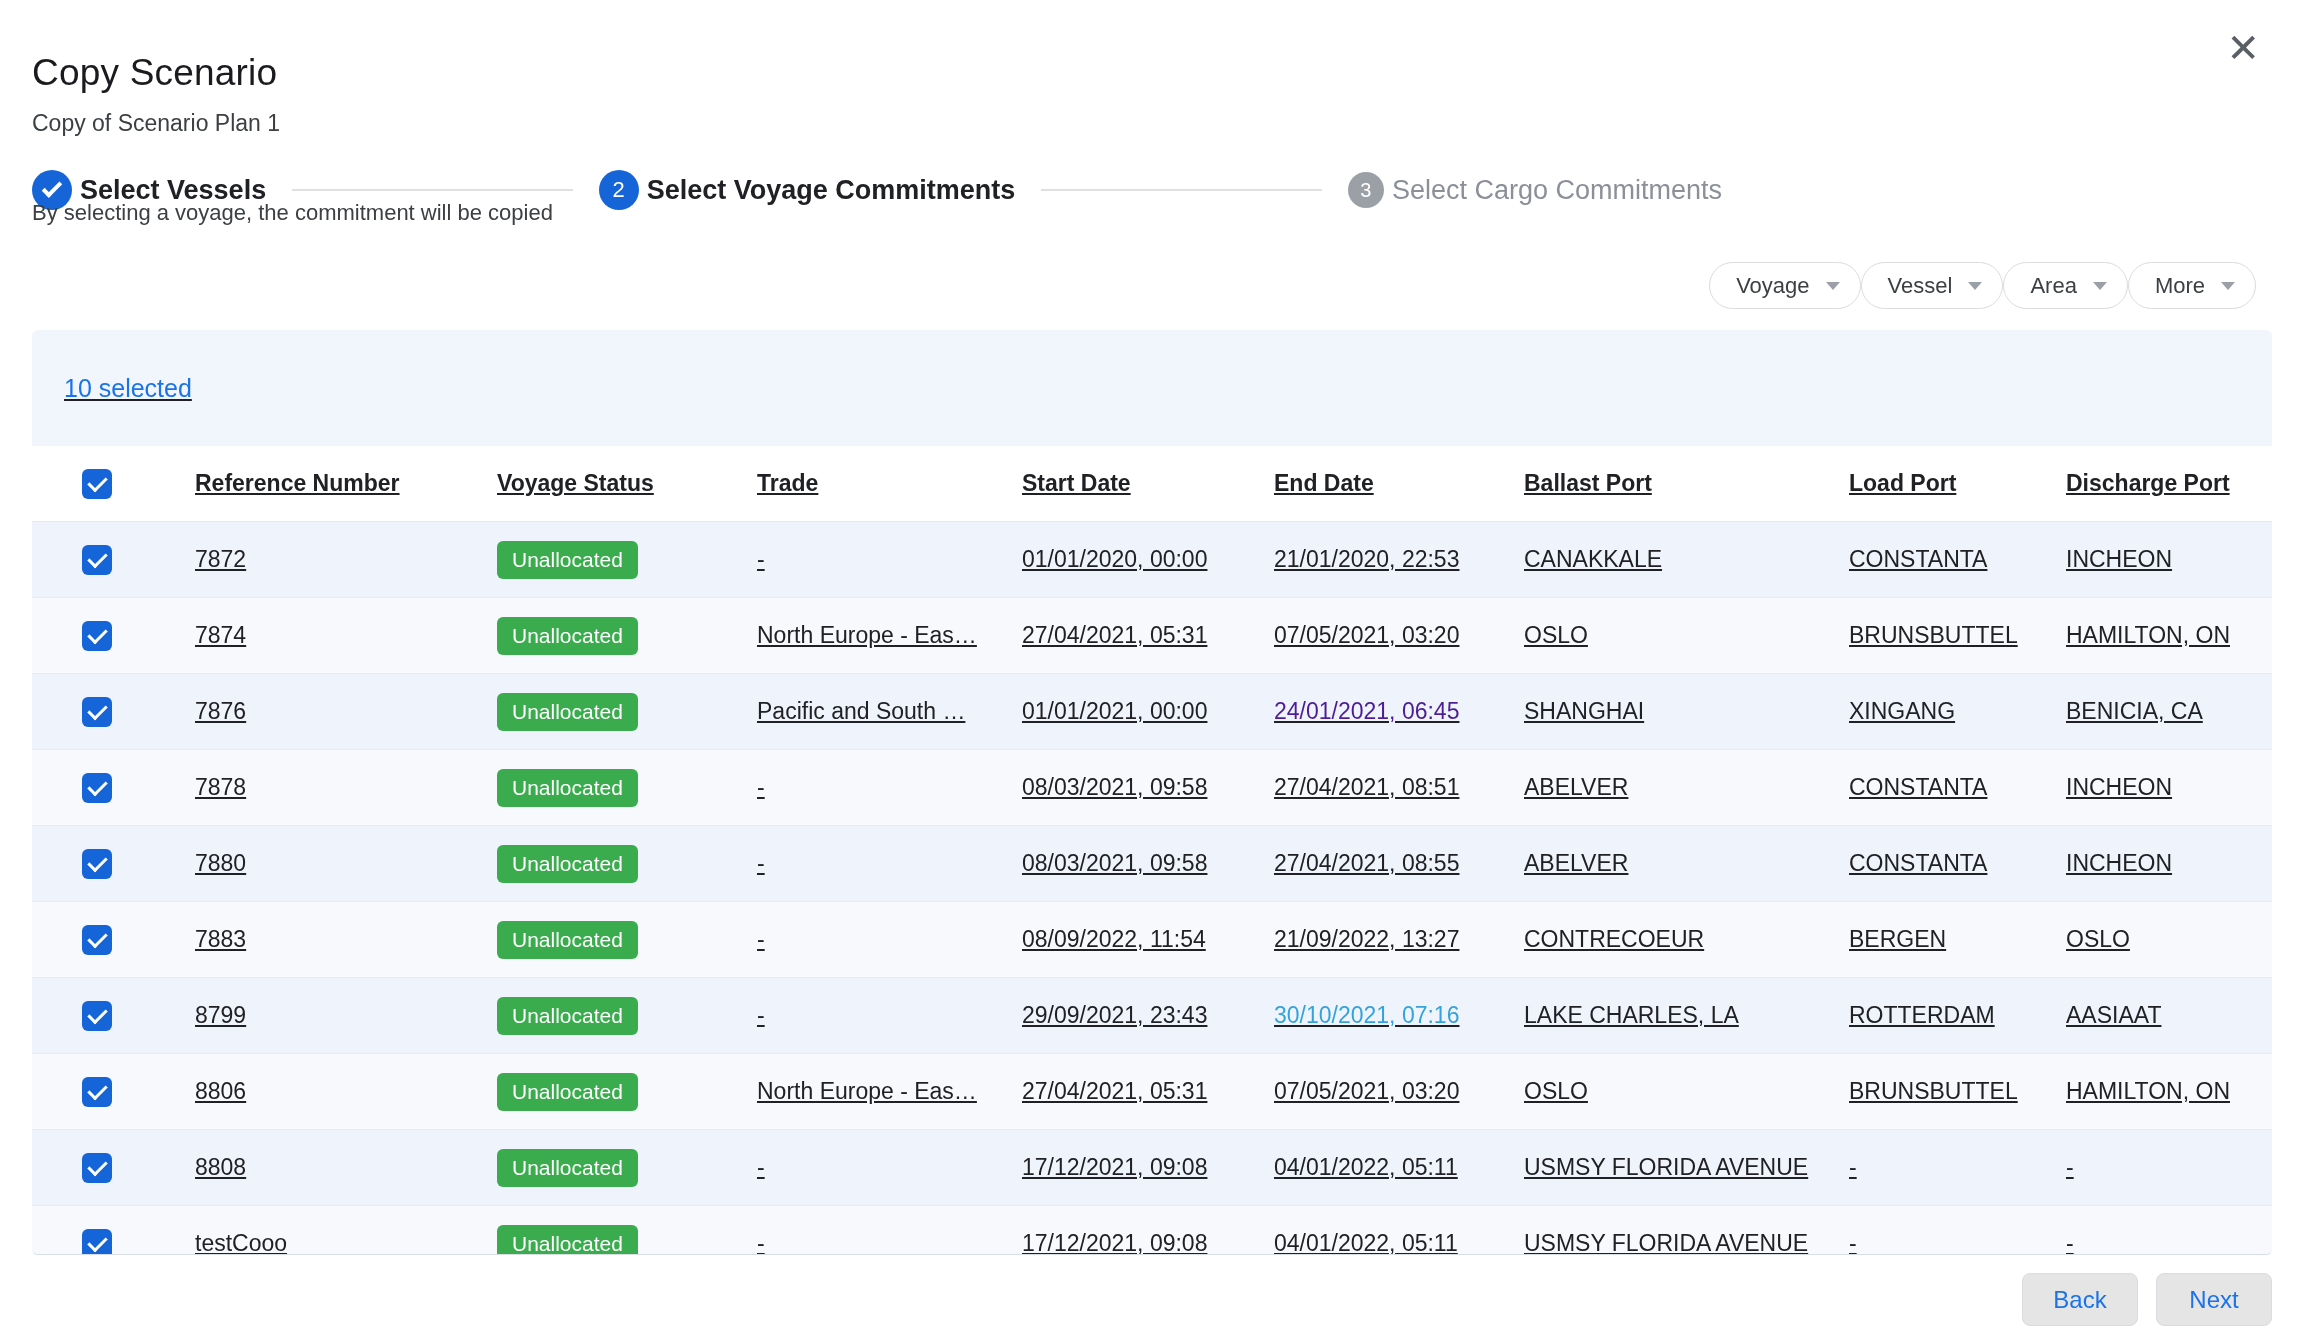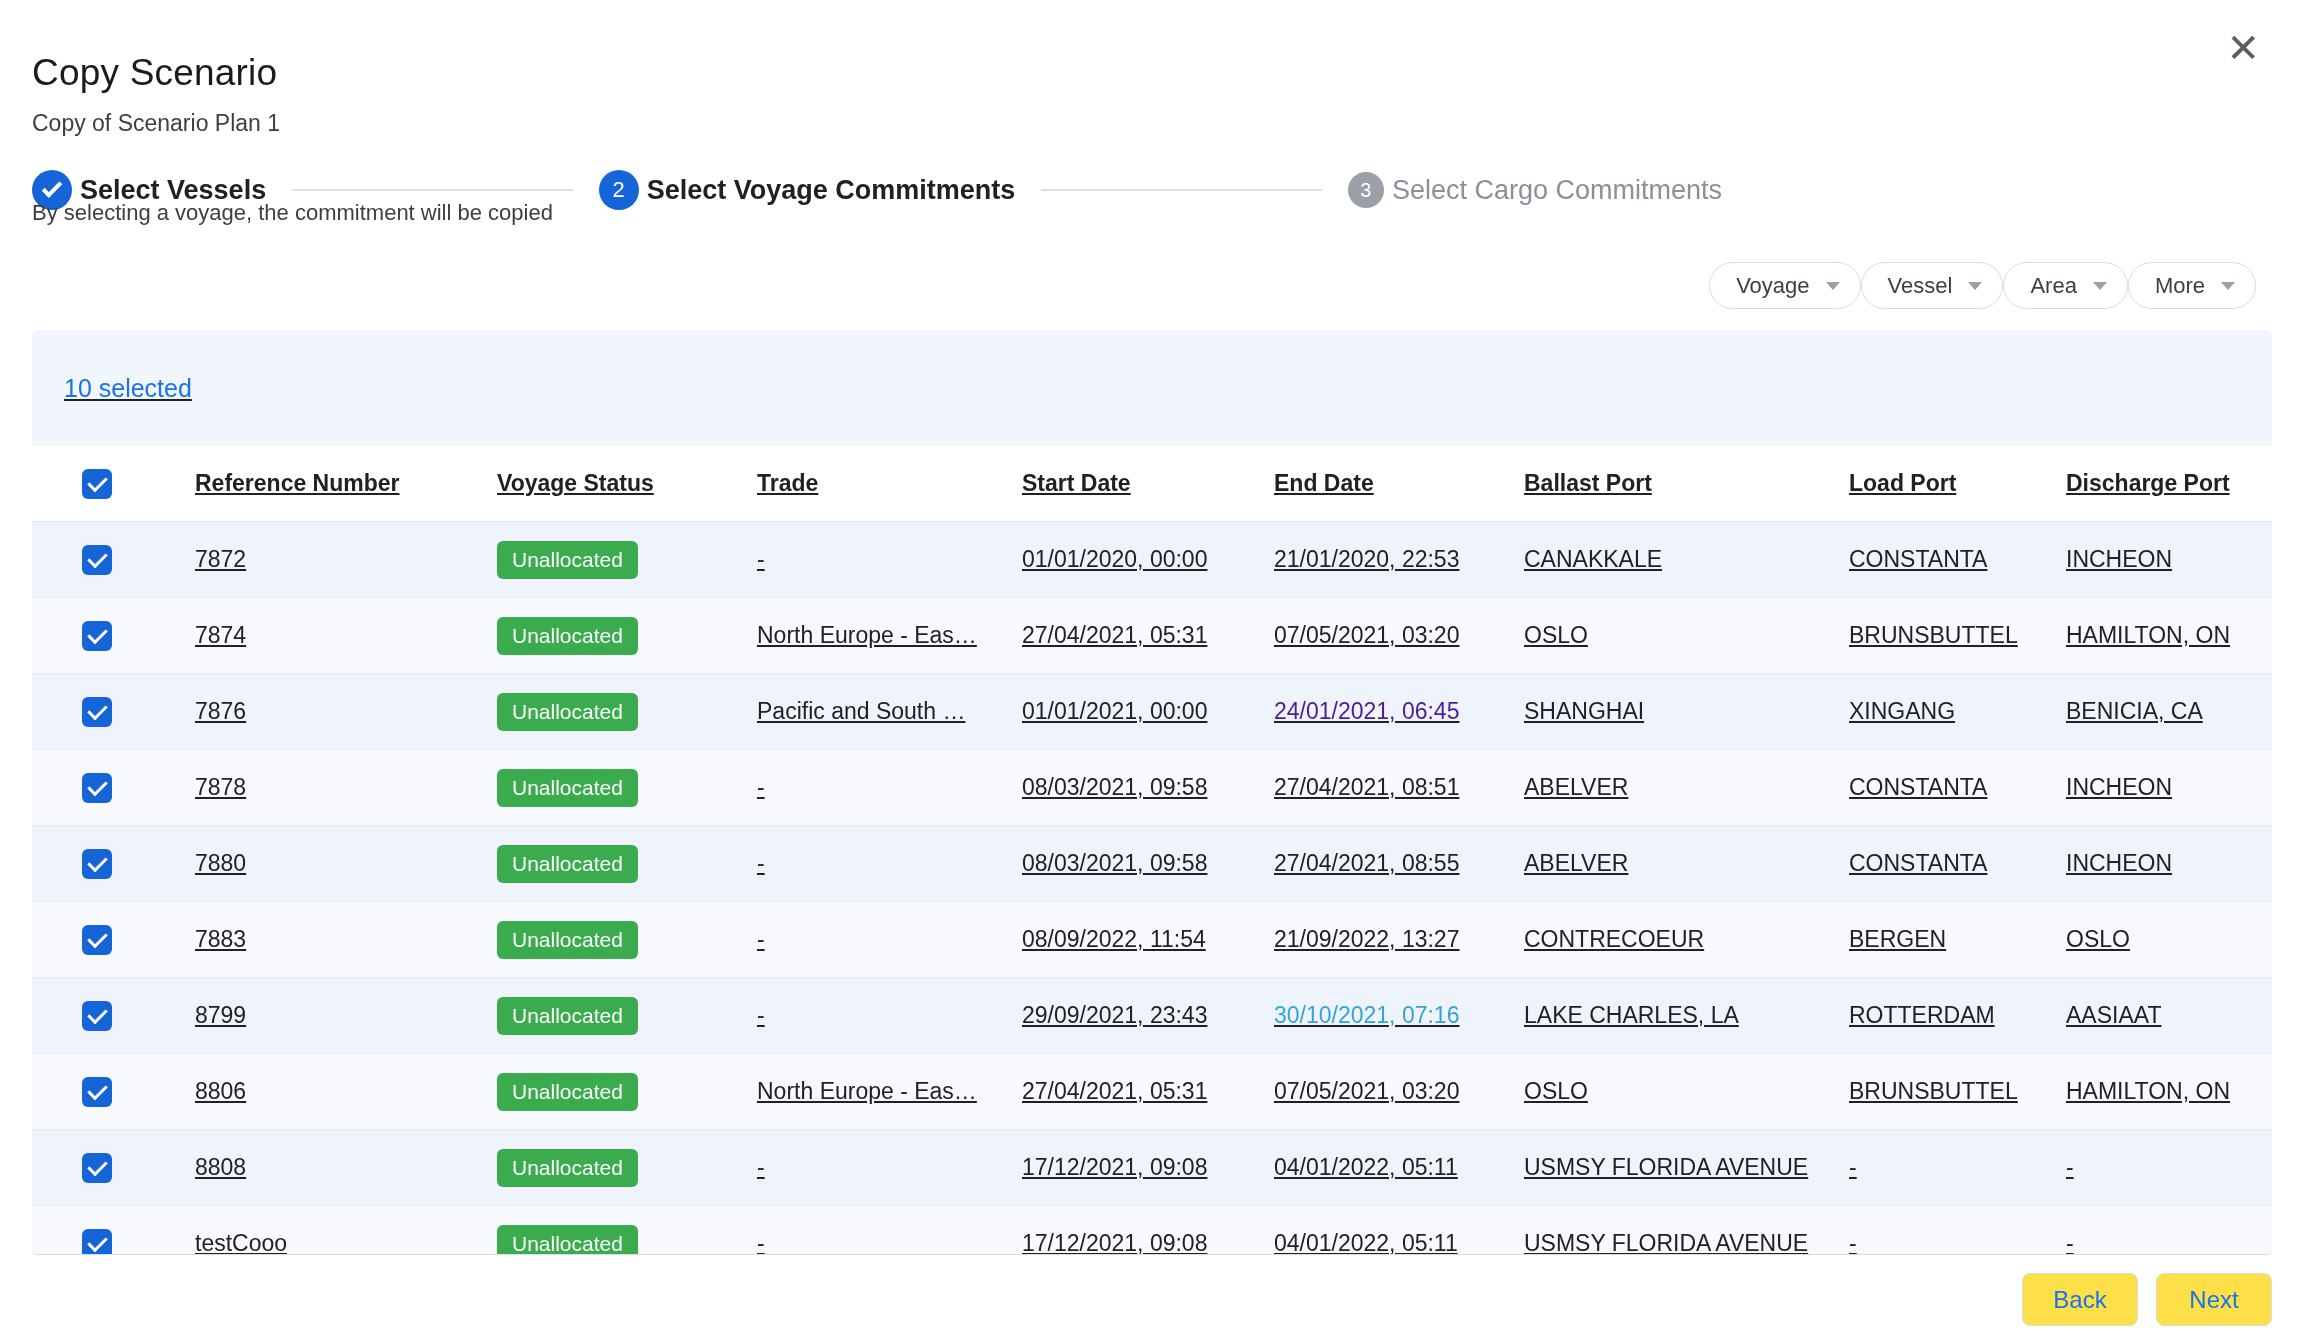--- a/index.html
+++ b/index.html
@@ -44,21 +44,21 @@
 
   .checkbox { width:30px; height:30px; border-radius:6px; background:#1565d8; position:relative; cursor:pointer; flex:0 0 auto; }
   .checkbox::after { content:""; position:absolute; left:10px; top:4px; width:8px; height:15px; border:solid #fff; border-width:0 3px 3px 0; transform:rotate(45deg); }
 
   .badge { display:inline-block; padding:7px 15px; border-radius:6px; background:#3aac4d; color:#fff; font-size:21px; }
   .dt-orange { color:#4c1d95; }
   .dt-blue { color:#33a4db; }
 
   
   .footer { position:absolute; top:1273px; right:32px; display:flex; gap:18px; }
-  .btn { min-width:116px; height:53px; display:flex; align-items:center; justify-content:center; background:#fde047; border:1px solid #dadce0; border-radius:8px; color:#1a73e8; font-size:24px; cursor:pointer; padding:0 30px; }
+  .btn { min-width:116px; height:53px; display:flex; align-items:center; justify-content:center; background:#e5e5e5; border:1px solid #dadce0; border-radius:8px; color:#1a73e8; font-size:24px; cursor:pointer; padding:0 30px; }
 </style>
 </head>
 <body>
 
 <div class="page">
 
   <div class="dlg-header">
     <div class="dlg-title">Copy Scenario</div>
     <div class="dlg-subtitle">Copy of Scenario Plan 1</div>
   </div>

